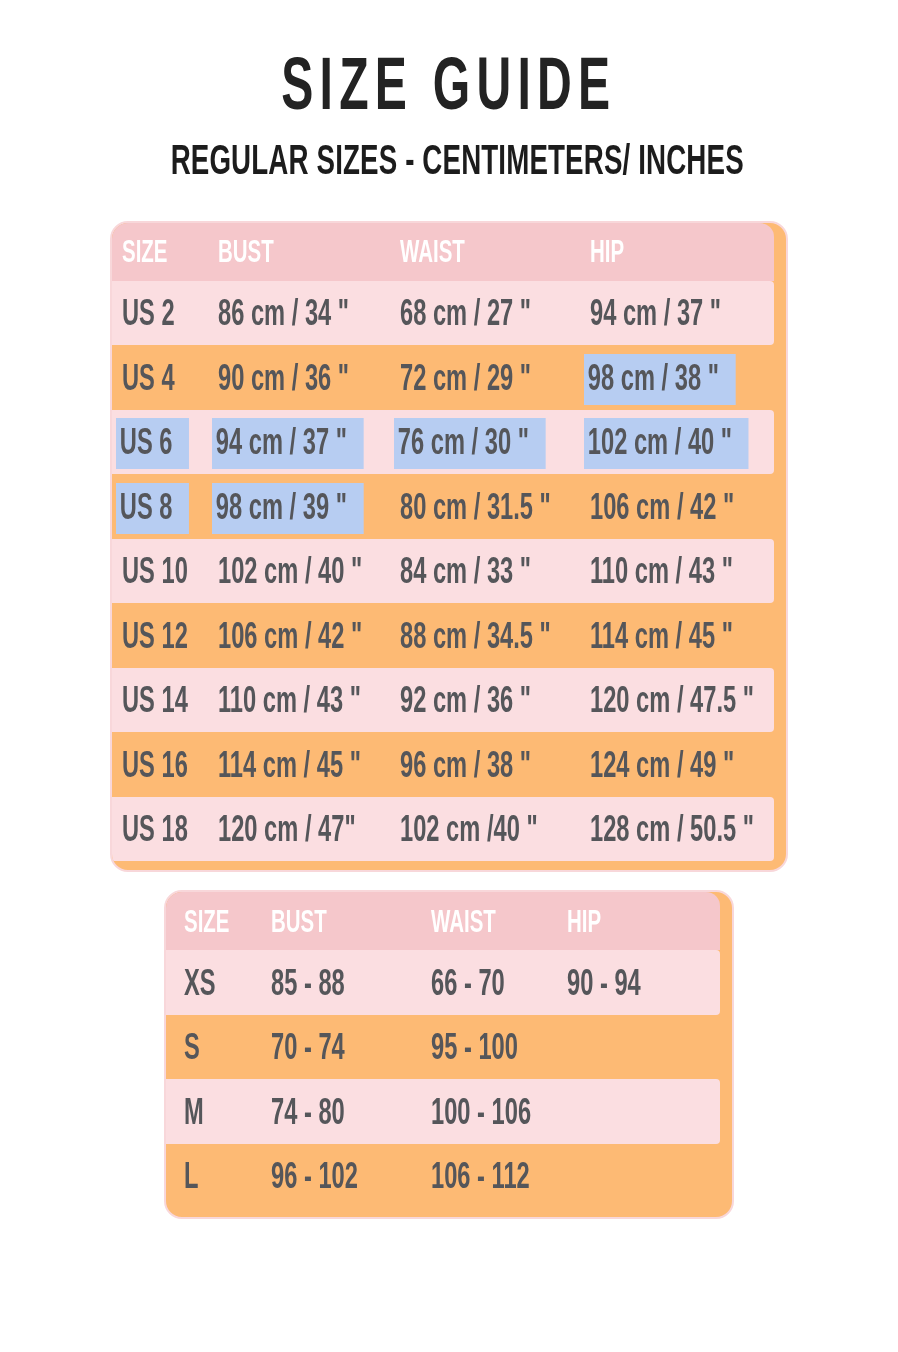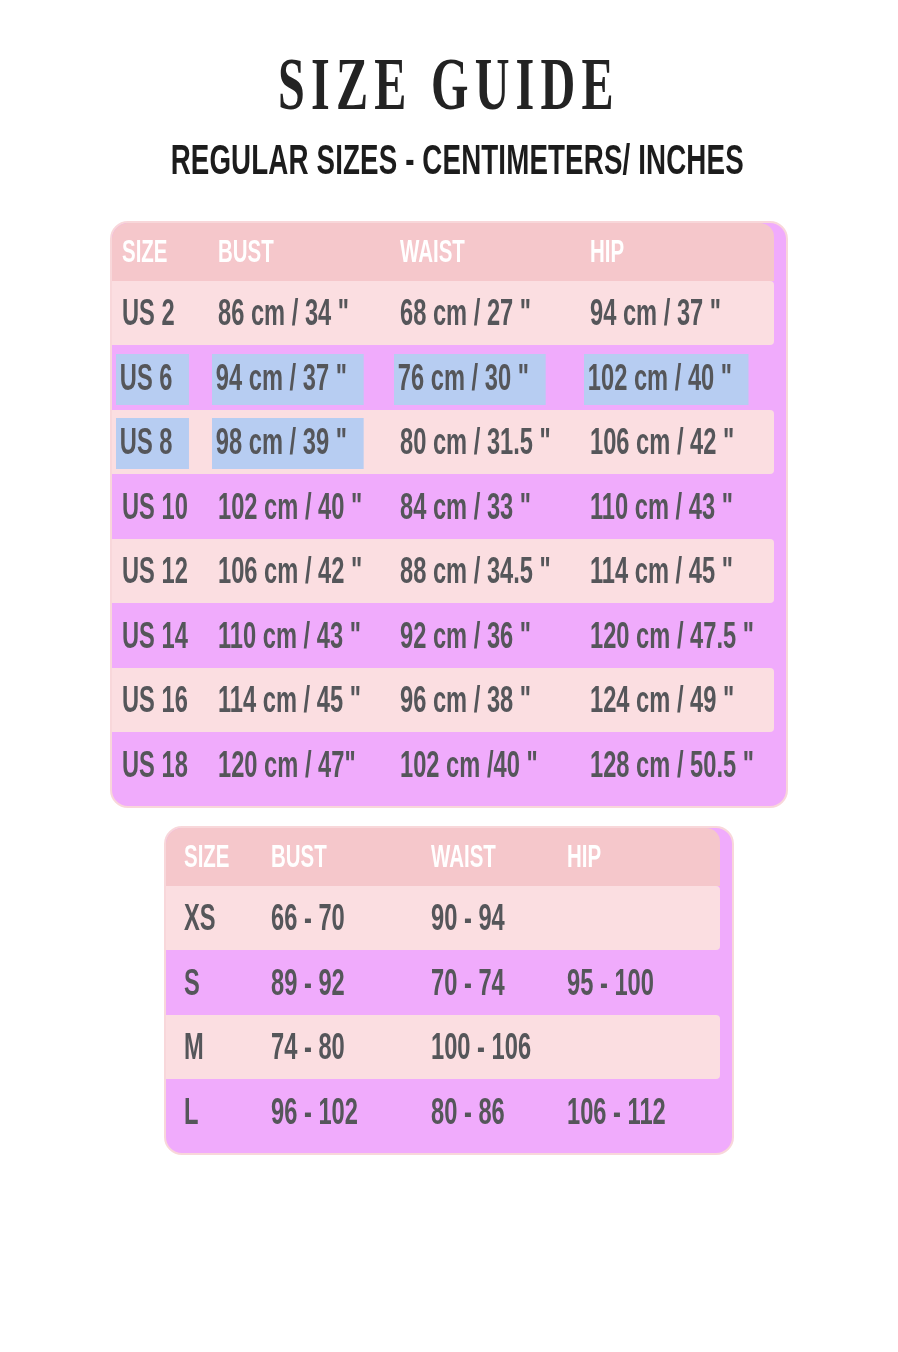--- a/index.html
+++ b/index.html
@@ -18,21 +18,20 @@
     white-space: pre;
     font-weight: 700;
   }
 
   h1[data-name="page-title"] {
     margin-top: 46px;
     text-align: center;
     font-size: 74px;
     line-height: 1.04;
     color: #232323;
-    font-family: Liberation Serif, serif;
   }
   h1 .cnd {
     transform: scaleX(0.65);
     transform-origin: 50% 50%;
     letter-spacing: 0.13em;
   }
   h2[data-name="page-subtitle"] {
     margin-top: 16px;
     text-align: center;
     font-size: 42px;
@@ -40,21 +39,21 @@
     color: #1c1c1c;
     padding-left: 16px;
   }
   h2 .cnd {
     transform: scaleX(0.66);
     transform-origin: 50% 50%;
     letter-spacing: 0.005em;
   }
 
   .tbl {
-    background: #f0abfc;
+    background: #fdba74;
     border: 2px solid #f8d7da;
     border-radius: 18px;
     overflow: hidden;
     padding: 0 12px 9px 0;
   }
   .tbl1 {
     width: 678px;
     margin: 40px auto 0 auto;
   }
   .tbl2 {
@@ -112,20 +111,26 @@
     <div class="cell" data-name="column-header-hip"><span class="cnd">HIP</span></div>
   </div>
 
   <div class="trow" data-name="table-row">
     <div class="cell" data-name="size-cell"><span class="cnd">US 2</span></div>
     <div class="cell" data-name="bust-cell"><span class="cnd">86 cm / 34 "</span></div>
     <div class="cell" data-name="waist-cell"><span class="cnd">68 cm / 27 "</span></div>
     <div class="cell" data-name="hip-cell"><span class="cnd">94 cm / 37 "</span></div>
   </div>
   <div class="trow" data-name="table-row">
+    <div class="cell" data-name="size-cell"><span class="cnd">US 4</span></div>
+    <div class="cell" data-name="bust-cell"><span class="cnd">90 cm / 36 "</span></div>
+    <div class="cell" data-name="waist-cell"><span class="cnd">72 cm / 29 "</span></div>
+    <div class="cell" data-name="hip-cell"><span class="cnd hl">98 cm / 38 "</span></div>
+  </div>
+  <div class="trow" data-name="table-row">
     <div class="cell" data-name="size-cell"><span class="cnd hl">US 6</span></div>
     <div class="cell" data-name="bust-cell"><span class="cnd hl">94 cm / 37 "</span></div>
     <div class="cell" data-name="waist-cell"><span class="cnd hl">76 cm / 30 "</span></div>
     <div class="cell" data-name="hip-cell"><span class="cnd hl">102 cm / 40 "</span></div>
   </div>
   <div class="trow" data-name="table-row">
     <div class="cell" data-name="size-cell"><span class="cnd hl">US 8</span></div>
     <div class="cell" data-name="bust-cell"><span class="cnd hl">98 cm / 39 "</span></div>
     <div class="cell" data-name="waist-cell"><span class="cnd">80 cm / 31.5 "</span></div>
     <div class="cell" data-name="hip-cell"><span class="cnd">106 cm / 42 "</span></div>
@@ -165,33 +170,32 @@
 <section class="tbl tbl2" data-name="letter-sizes-table">
   <div class="thead" data-name="table-header-row">
     <div class="cell" data-name="column-header-size"><span class="cnd">SIZE</span></div>
     <div class="cell" data-name="column-header-bust"><span class="cnd">BUST</span></div>
     <div class="cell" data-name="column-header-waist"><span class="cnd">WAIST</span></div>
     <div class="cell" data-name="column-header-hip"><span class="cnd">HIP</span></div>
   </div>
 
   <div class="trow" data-name="table-row">
     <div class="cell" data-name="size-cell"><span class="cnd">XS</span></div>
+    <div class="cell" data-name="bust-cell"><span class="cnd">85 - 88</span></div>
     <div class="cell" data-name="waist-cell"><span class="cnd">66 - 70</span></div>
     <div class="cell" data-name="hip-cell"><span class="cnd">90 - 94</span></div>
   </div>
   <div class="trow" data-name="table-row">
     <div class="cell" data-name="size-cell"><span class="cnd">S</span></div>
-    <div class="cell" data-name="bust-cell"><span class="cnd">89 - 92</span></div>
     <div class="cell" data-name="waist-cell"><span class="cnd">70 - 74</span></div>
     <div class="cell" data-name="hip-cell"><span class="cnd">95 - 100</span></div>
   </div>
   <div class="trow" data-name="table-row">
     <div class="cell" data-name="size-cell"><span class="cnd">M</span></div>
     <div class="cell" data-name="waist-cell"><span class="cnd">74 - 80</span></div>
     <div class="cell" data-name="hip-cell"><span class="cnd">100 - 106</span></div>
   </div>
   <div class="trow" data-name="table-row">
     <div class="cell" data-name="size-cell"><span class="cnd">L</span></div>
     <div class="cell" data-name="bust-cell"><span class="cnd">96 - 102</span></div>
-    <div class="cell" data-name="waist-cell"><span class="cnd">80 - 86</span></div>
     <div class="cell" data-name="hip-cell"><span class="cnd">106 - 112</span></div>
   </div>
 </section>
 
 </body></html>

